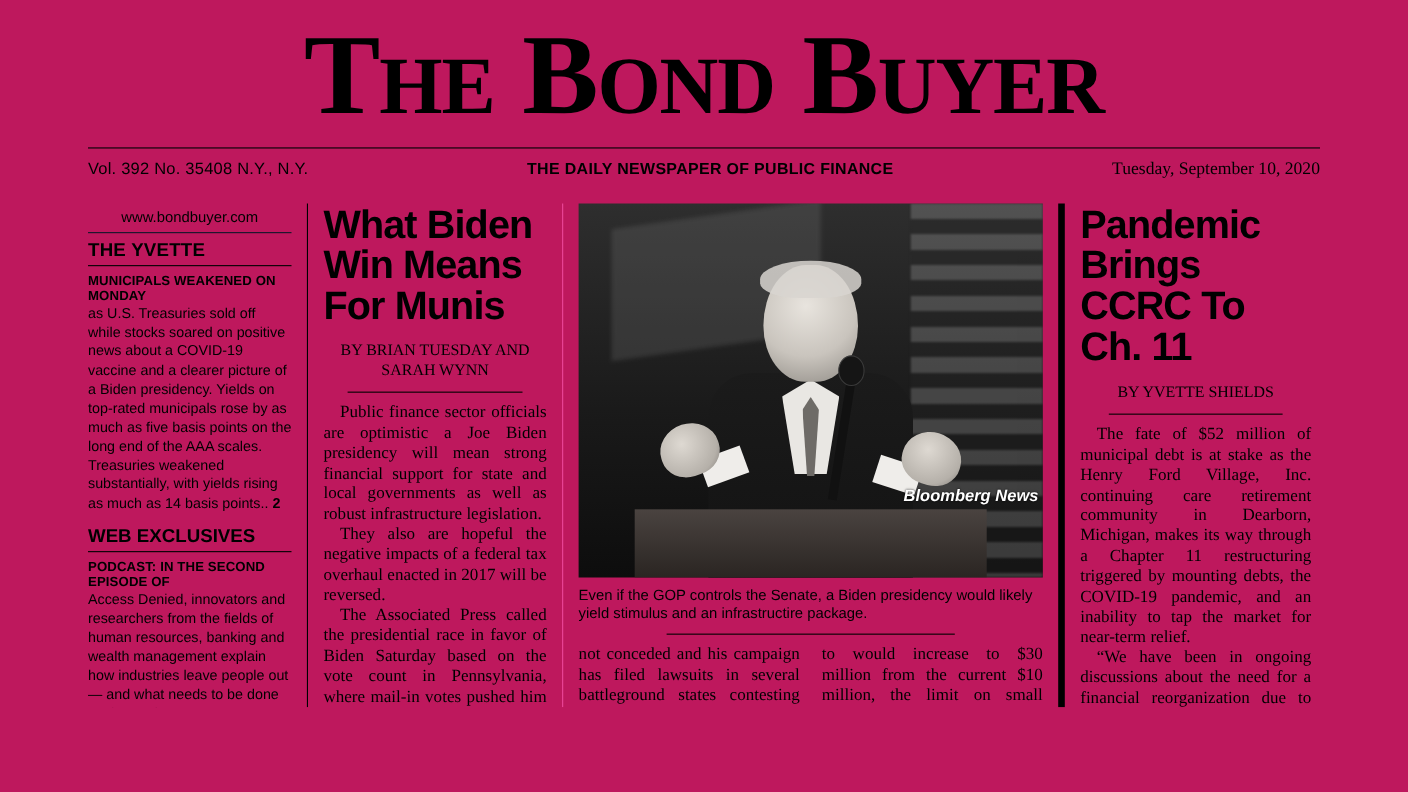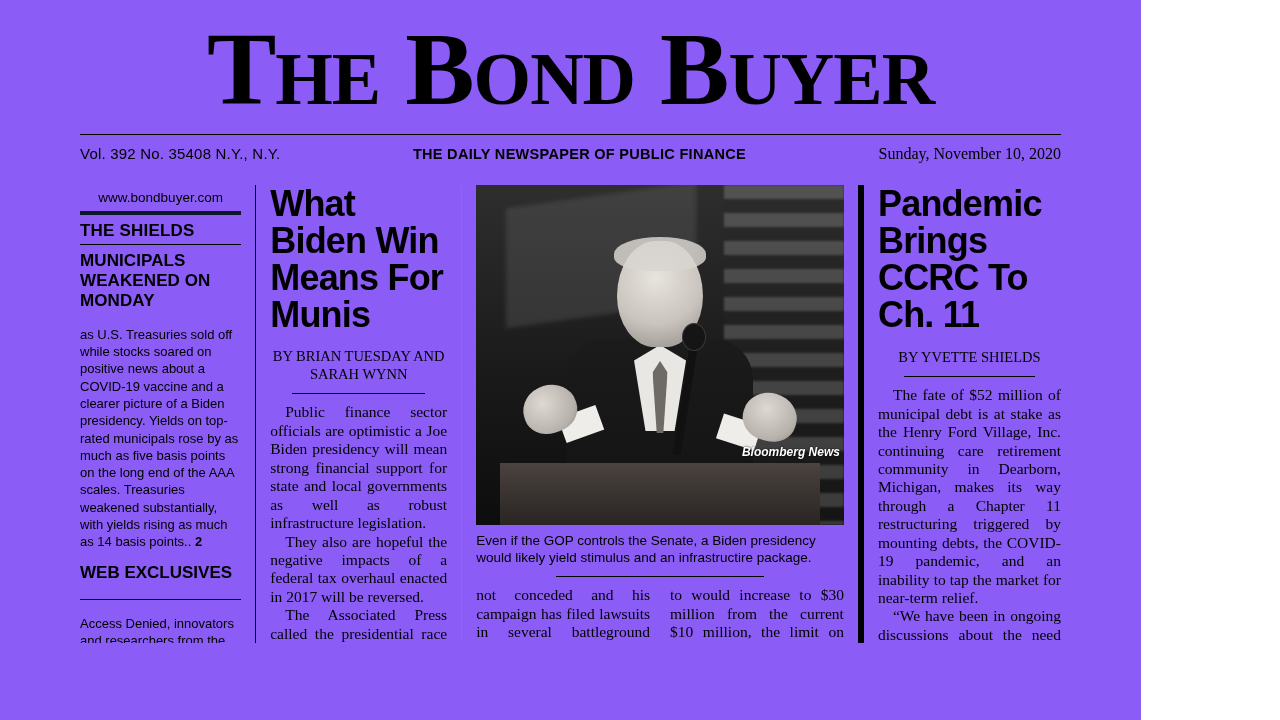--- a/index.html
+++ b/index.html
@@ -9,23 +9,23 @@
   }
   body {
     width: 1280px;
     height: 720px;
     overflow: hidden;
     font-family: "Liberation Serif", serif;
     color: #000;
   }
   .page {
     position: relative;
-    width: 1141px;
+    width: 1280px;
     height: 720px;
-    background: #8b5cf6;
+    background: #be185d;
     box-sizing: border-box;
   }
 
   
   .masthead {
     padding: 18px 80px 0 80px;
     text-align: center;
   }
   .masthead-title {
     font-family: "Liberation Serif", serif;
@@ -93,53 +93,52 @@
     font-weight: bold;
     font-size: 22px;
     letter-spacing: 1px;
     padding: 3px 0 5px 0;
   }
   .website {
     text-align: center;
     font-family: "Liberation Sans", sans-serif;
     font-size: 13.5px;
     padding: 5px 0 6px 0;
-    border-bottom: 4px solid #0f172a;
+    border-bottom: 1px solid #0f172a;
   }
   .section-head {
     font-family: "Liberation Sans", sans-serif;
     font-weight: bold;
     font-size: 17px;
     padding: 6px 0 3px 0;
     border-bottom: 1.5px solid #000;
     letter-spacing: 0.2px;
   }
   .lede-label {
     font-family: "Liberation Sans", sans-serif;
     font-weight: bold;
-    font-size: 17px;
+    font-size: 12px;
     letter-spacing: 0.1px;
     padding-top: 6px;
   }
   .brief-body {
     font-family: "Liberation Sans", sans-serif;
     font-size: 13px;
     line-height: 1.33;
     text-align: left;
-    margin-top: 15px;
   }
   .brief-body .pagenum {
     font-weight: bold;
   }
   .section-head-2 {
     font-family: "Liberation Sans", sans-serif;
     font-weight: bold;
     font-size: 17px;
     margin-top: 12px;
-    padding-bottom: 16px;
+    padding-bottom: 3px;
     border-bottom: 1.5px solid #000;
   }
 
   
   .col-2 {
     width: 232px;
     padding: 0 14px;
     border-right: 1px solid #ec4899;
   }
   .headline-main {
@@ -314,21 +313,21 @@
     transform: translateX(-50%);
     width: 320px;
     height: 62px;
     background: linear-gradient(180deg, #4a4340 0%, #2a2522 100%);
   }
   .photo-credit {
     position: absolute;
     right: 4px;
     bottom: 66px;
     font-family: "Liberation Sans", sans-serif;
-    font-size: 12px;
+    font-size: 15px;
     font-style: italic;
     font-weight: bold;
     color: #fff;
     text-shadow: 0 0 2px #000;
   }
   .caption {
     font-family: "Liberation Sans", sans-serif;
     font-size: 13.5px;
     line-height: 1.28;
     padding-top: 7px;
@@ -381,32 +380,33 @@
 <body>
 
 <div class="page">
 
   <div class="masthead">
     <div class="masthead-title"><span>T<span class="small-cap">HE</span> B<span class="small-cap">OND</span> B<span class="small-cap">UYER</span></span></div>
     <div class="masthead-rule"></div>
     <div class="masthead-meta">
       <div class="vol">Vol. 392  No. 35408   N.Y., N.Y.</div>
       <div class="tagline">THE DAILY NEWSPAPER OF PUBLIC FINANCE</div>
-      <div class="date">Sunday, November 10, 2020</div>
+      <div class="date">Tuesday, September 10, 2020</div>
     </div>
   </div>
 
   <div class="content">
 
     <div class="col col-left">
       <div class="website">www.bondbuyer.com</div>
-      <div class="section-head">THE SHIELDS</div>
+      <div class="section-head">THE YVETTE</div>
       <div class="lede-label">MUNICIPALS WEAKENED ON MONDAY</div>
       <div class="brief-body"><span>as U.S. Treasuries sold off while stocks soared on positive news about a COVID-19 vaccine and a clearer picture of a Biden presidency. Yields on top-rated municipals rose by as much as five basis points on the long end of the AAA scales. Treasuries weakened substantially, with yields rising as much as 14 basis points..</span> <span class="pagenum">2</span></div>
       <div class="section-head-2">WEB EXCLUSIVES</div>
+      <div class="lede-label">PODCAST: IN THE SECOND EPISODE OF</div>
       <div class="brief-body">Access Denied, innovators and researchers from the fields of human resources, banking and wealth management explain how industries leave people out — and what needs to be done to change it.</div>
     </div>
 
     <div class="col col-2">
       <h1 class="headline-main">What Biden Win Means For Munis</h1>
       <div class="byline">
         <div class="small">BY BRIAN TUESDAY AND</div>
         <div class="small">SARAH WYNN</div>
       </div>
       <div class="byline-rule"></div>

